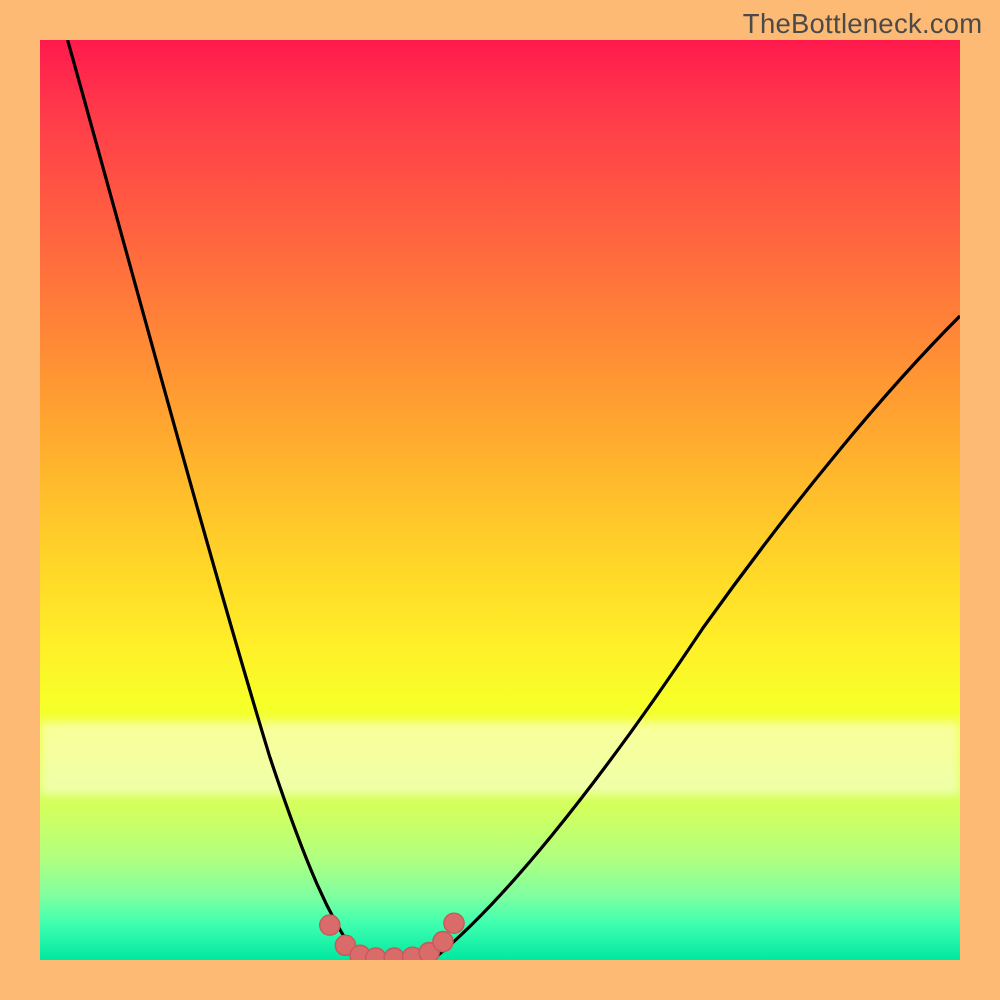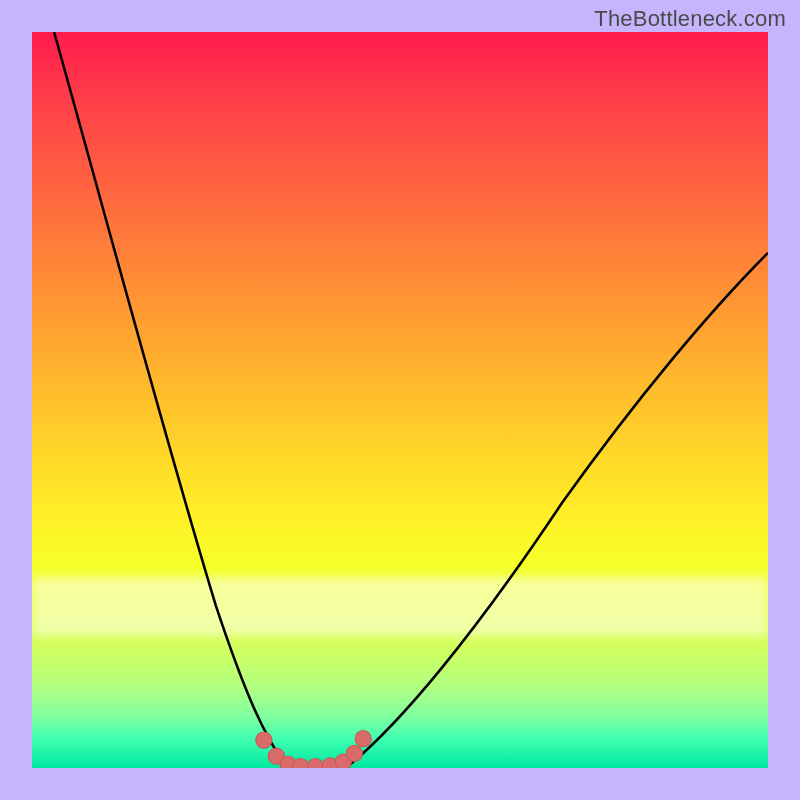--- a/index.html
+++ b/index.html
@@ -10,21 +10,21 @@
     background: #000;
     overflow: hidden;
     font-family: Arial, Helvetica, sans-serif;
   }
   .frame {
     position: absolute;
     top: 0;
     left: 0;
     width: 800px;
     height: 800px;
-    background: #c4b5fd;
+    background: #fdba74;
   }
   .plot {
     position: absolute;
     top: 32px;
     left: 32px;
     width: 736px;
     height: 736px;
     overflow: hidden;
   }
   .gradient {

